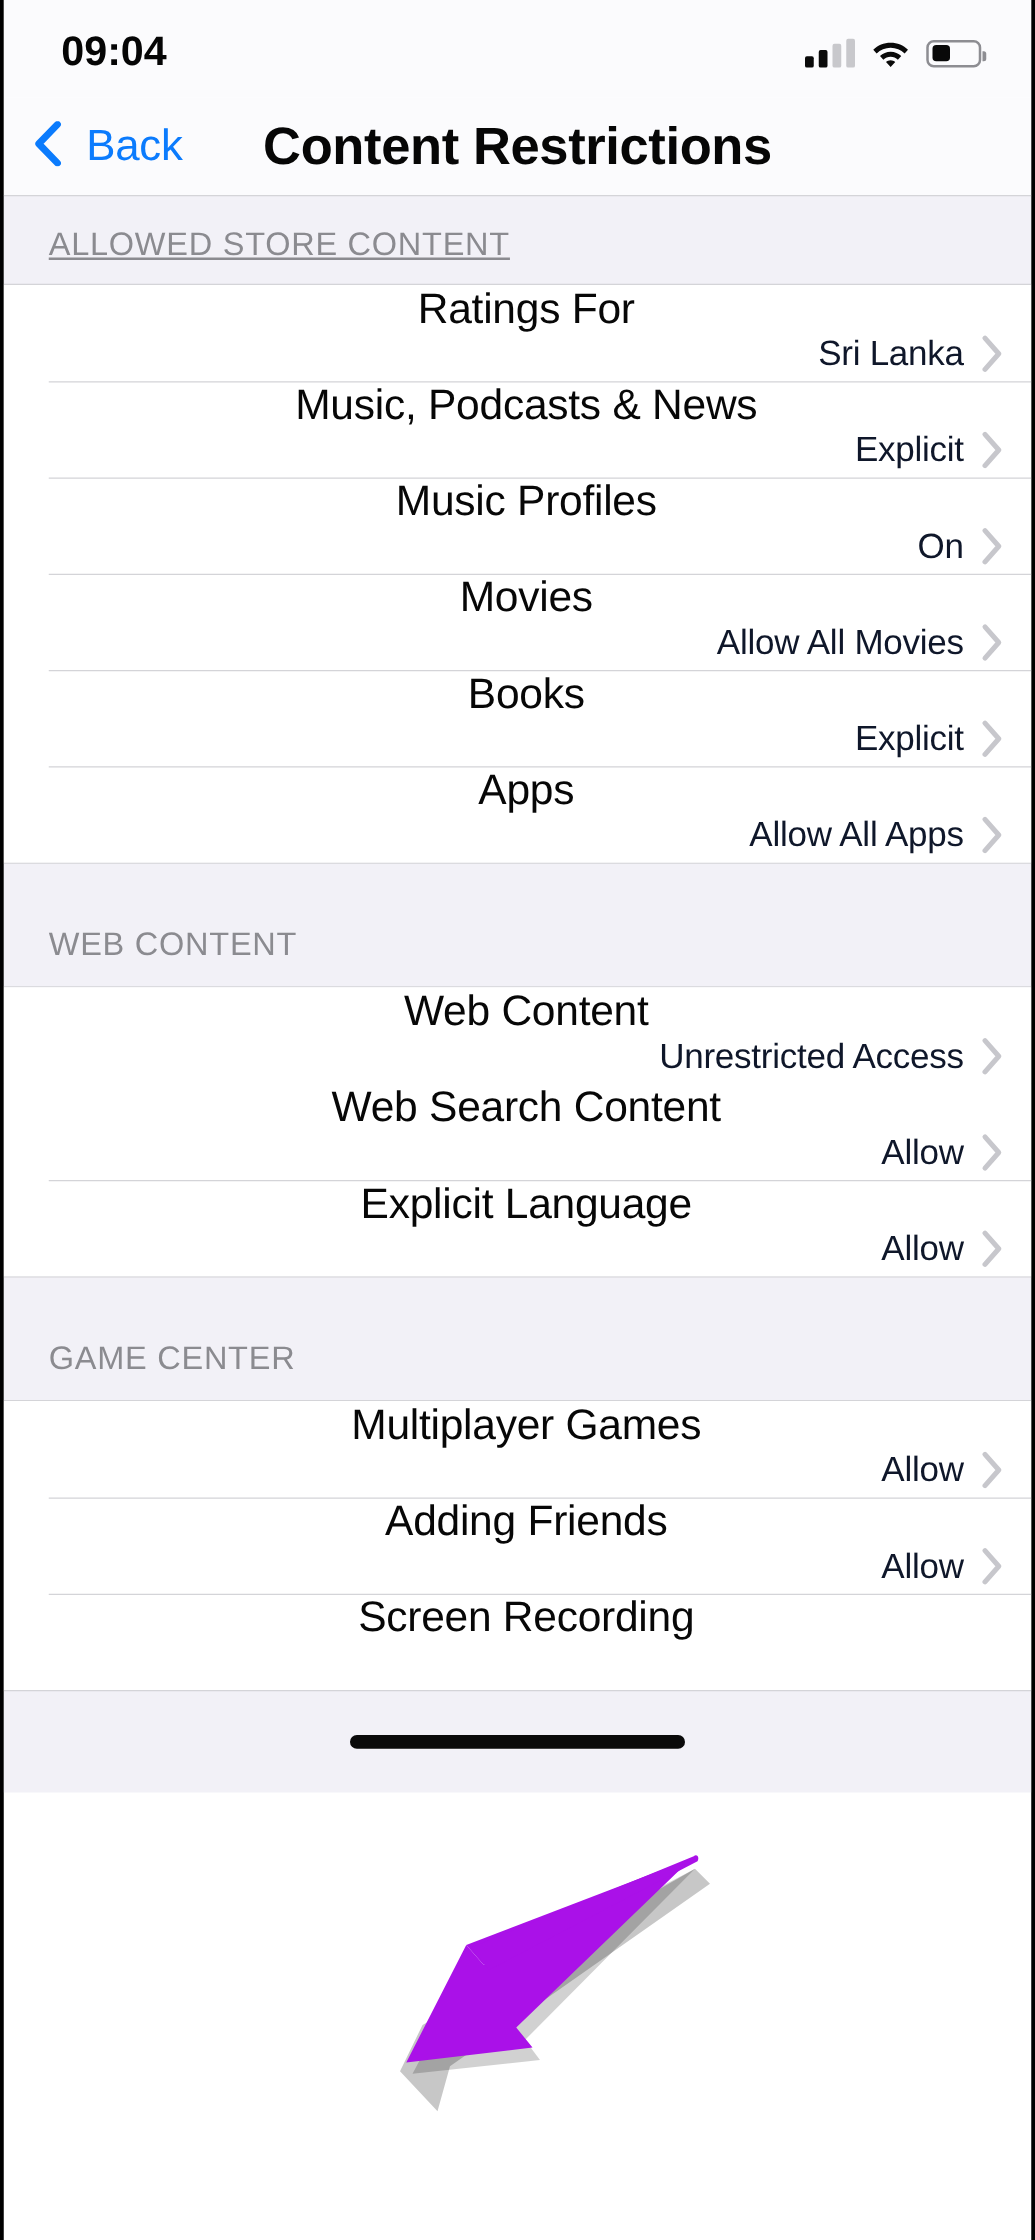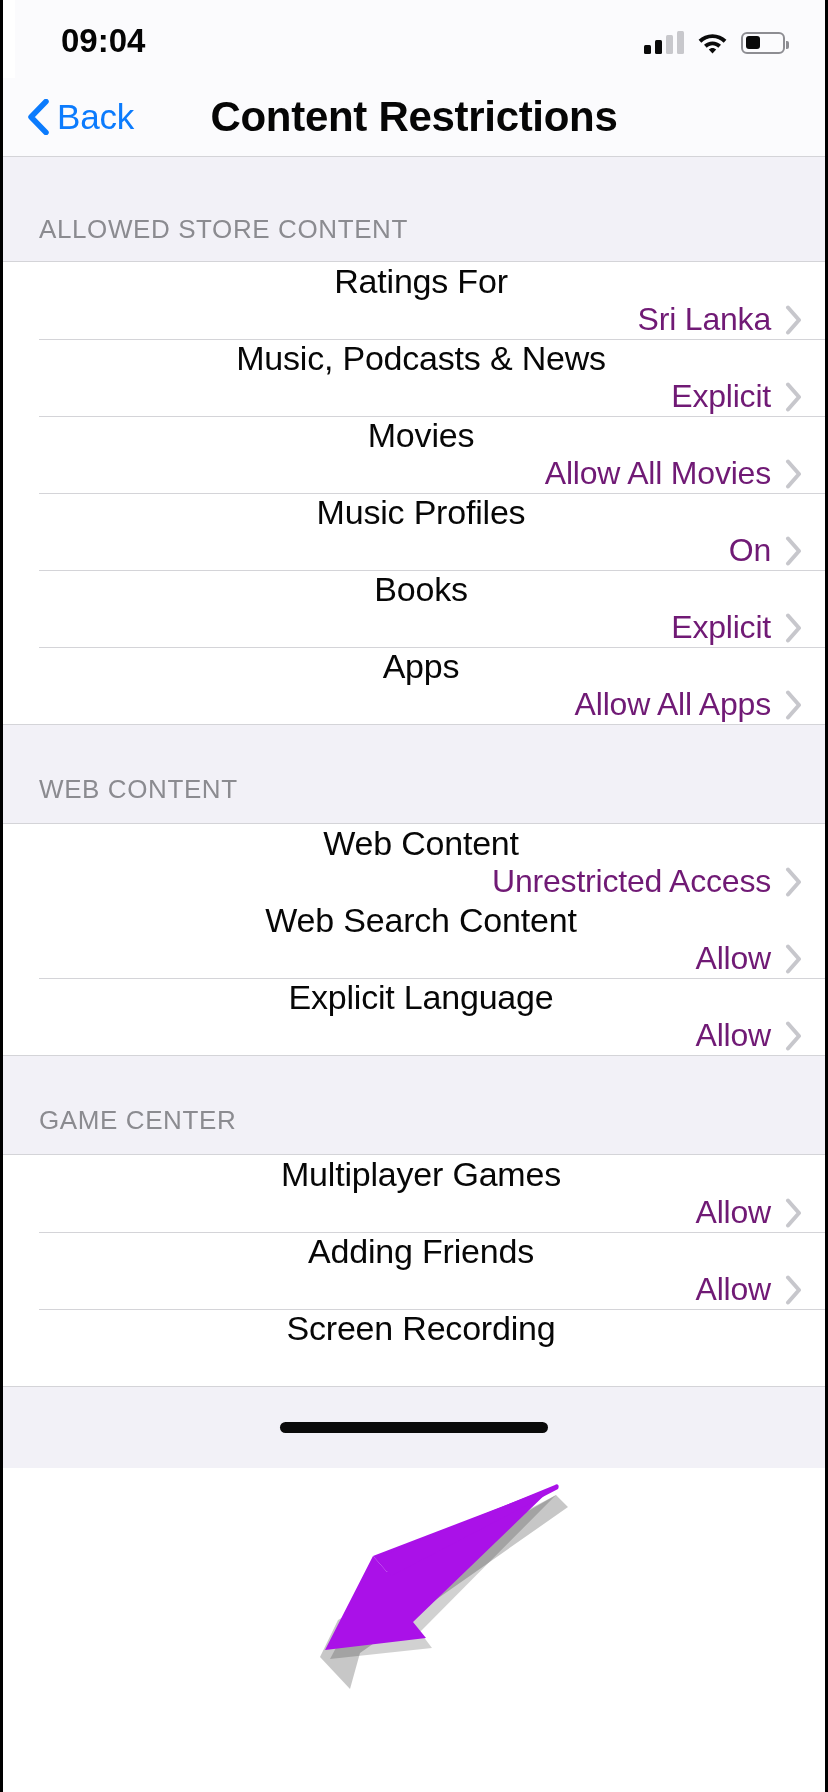--- a/index.html
+++ b/index.html
@@ -19,21 +19,20 @@
     overflow:hidden;
   }
 
   
   .statusbar {
     position:relative;
     height:78px;
     background:#fbfbfd;
     display:flex; align-items:center;
     padding:0 40px 0 46px;
-    margin-left:12px;
   }
   .status-time {
     font-size:33px; font-weight:bold; color:#050505;
     letter-spacing:0px;
     margin-top:4px;
   }
   .status-right {
     margin-left:auto;
     display:flex; align-items:flex-end; gap:13px;
     margin-top:6px;
@@ -57,21 +56,21 @@
   .batt-fill { height:100%; background:#090909; border-radius:3px; }
 
   
   .navbar {
     position:relative; height:78px;
     background:#fbfbfd;
     display:flex; align-items:center;
   }
   .back-btn {
     position:absolute; left:24px;
-    display:flex; align-items:center; gap:8px;
+    display:flex; align-items:flex-start; gap:20px;
     cursor:pointer;
   }
   .back-chev { width:22px; height:36px; display:block; }
   .back-label { font-size:35px; color:#0b7bfd; letter-spacing:-0.2px; }
   .nav-title {
     width:100%; text-align:center;
     font-size:42px; font-weight:bold; color:#060606;
     letter-spacing:-0.3px;
   }
 
@@ -79,21 +78,21 @@
   .section-header {
     background:#f2f1f7;
     color:#8b8b90;
     font-size:26px;
     letter-spacing:0.6px;
     padding-left:36px;
     display:flex; align-items:flex-end;
     border-top:1px solid #d4d4d8;
     border-bottom:1px solid #d4d4d8;
   }
-  .sh-96  { height:106px; padding-bottom:16px; }
+  .sh-96  { height:72px; padding-bottom:16px;text-decoration:underline; }
   .sh-100 { height:100px; padding-bottom:18px; }
 
   .rows { background:#ffffff; }
   .row {
     position:relative;
     height:77px;
     display:flex; align-items:center;
     padding-left:36px; padding-right:22px;
     background:#ffffff;
     cursor:pointer;
@@ -103,21 +102,21 @@
     content:""; position:absolute; left:36px; right:0; top:0;
     height:1px; background:#d4d4d8;
   }
   .row-label {
     font-size:34px; color:#070707; letter-spacing:-0.2px;
   }
   .row-right {
     margin-left:auto; display:flex; align-items:center; gap:14px;
   }
   .row-value {
-    font-size:32px; color:#701a75; letter-spacing:-0.2px;
+    font-size:28px; color:#0f172a; letter-spacing:-0.2px;
   }
   .chev { width:18px; height:30px; display:block; flex:none; }
 
   
   .bottom-pad {
     background:#f2f1f7;
     border-top:1px solid #d4d4d8;
     height:82px;
     display:flex; align-items:center; justify-content:center;
   }
@@ -189,34 +188,34 @@
       <span class="row-right">
         <span class="row-value">Explicit</span>
         <span>
             <svg class="chev" viewBox="0 0 18 30">
               <path d="M3 2.5L14 15 3 27.5" fill="none" stroke="#c7c7cc" stroke-width="4" stroke-linecap="round" stroke-linejoin="round"></path>
             </svg>
           </span>
       </span>
     </div>
     <div class="row">
+      <span class="row-label">Music Profiles</span>
+      <span class="row-right">
+        <span class="row-value">On</span>
+        <span>
+            <svg class="chev" viewBox="0 0 18 30">
+              <path d="M3 2.5L14 15 3 27.5" fill="none" stroke="#c7c7cc" stroke-width="4" stroke-linecap="round" stroke-linejoin="round"></path>
+            </svg>
+          </span>
+      </span>
+    </div>
+    <div class="row">
       <span class="row-label">Movies</span>
       <span class="row-right">
         <span class="row-value">Allow All Movies</span>
-        <span>
-            <svg class="chev" viewBox="0 0 18 30">
-              <path d="M3 2.5L14 15 3 27.5" fill="none" stroke="#c7c7cc" stroke-width="4" stroke-linecap="round" stroke-linejoin="round"></path>
-            </svg>
-          </span>
-      </span>
-    </div>
-    <div class="row">
-      <span class="row-label">Music Profiles</span>
-      <span class="row-right">
-        <span class="row-value">On</span>
         <span>
             <svg class="chev" viewBox="0 0 18 30">
               <path d="M3 2.5L14 15 3 27.5" fill="none" stroke="#c7c7cc" stroke-width="4" stroke-linecap="round" stroke-linejoin="round"></path>
             </svg>
           </span>
       </span>
     </div>
     <div class="row">
       <span class="row-label">Books</span>
       <span class="row-right">

